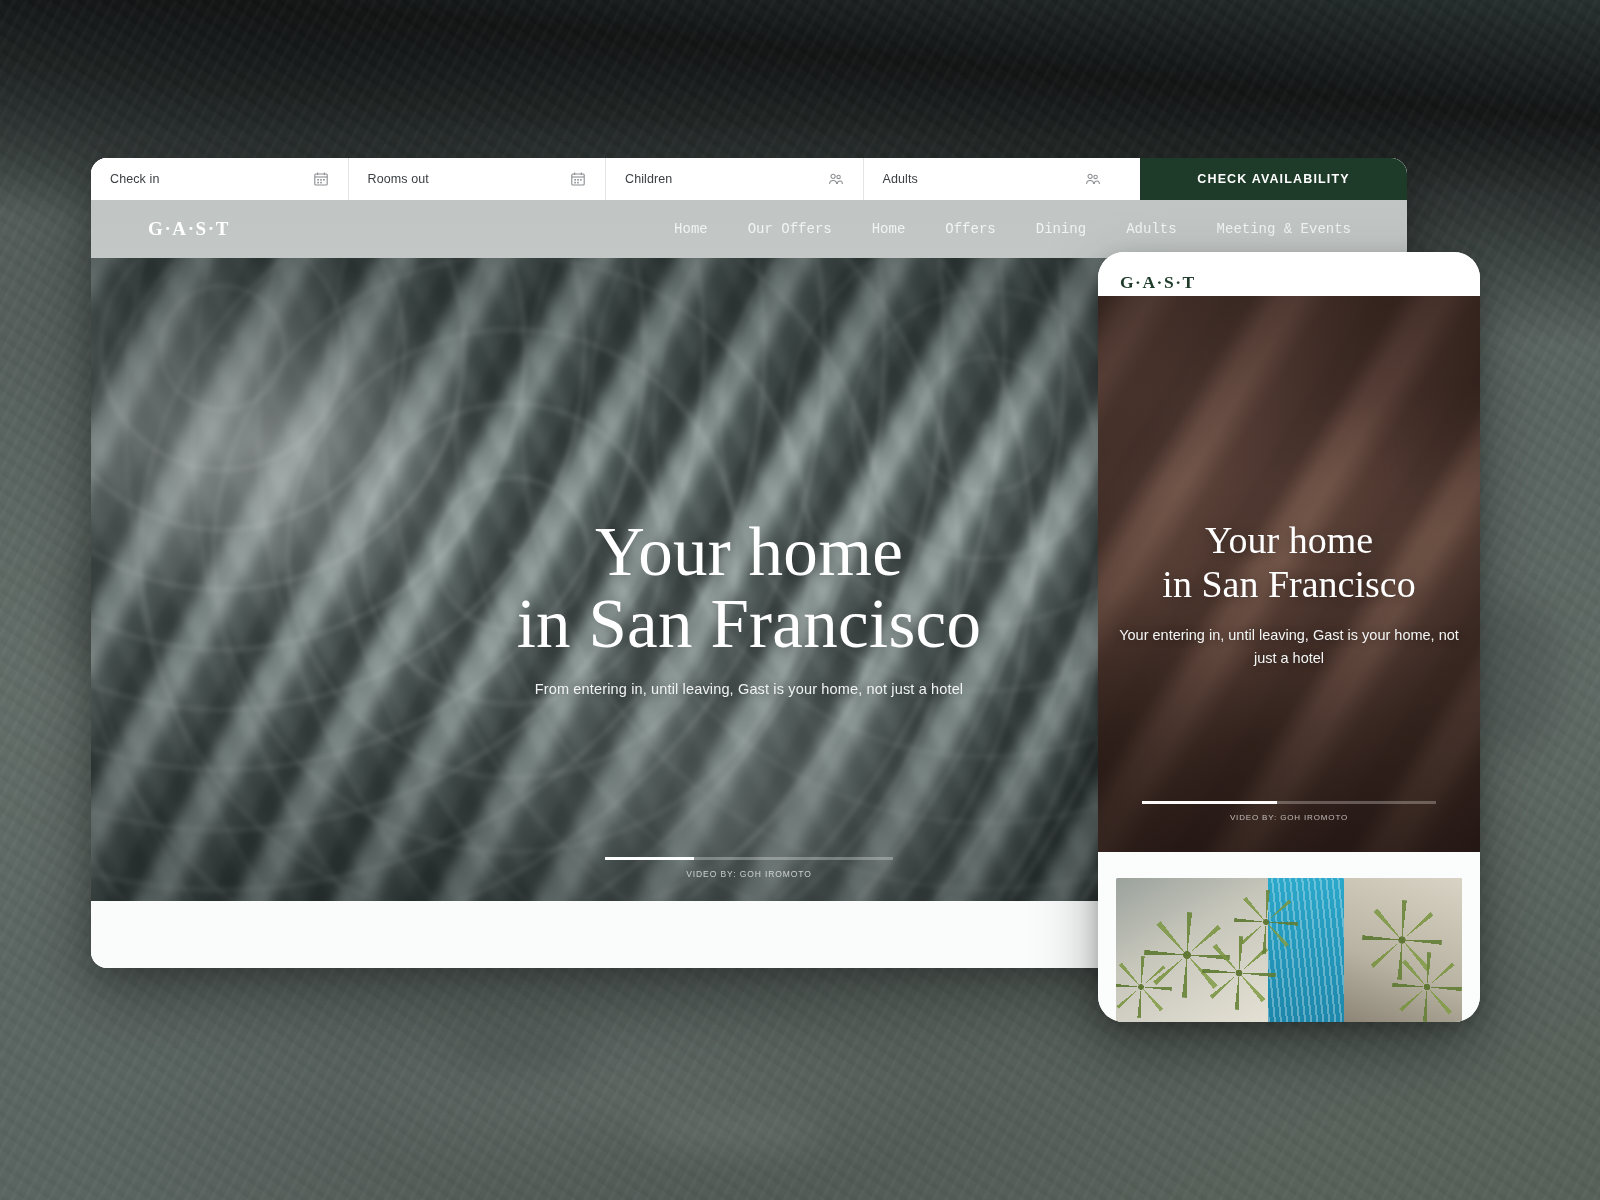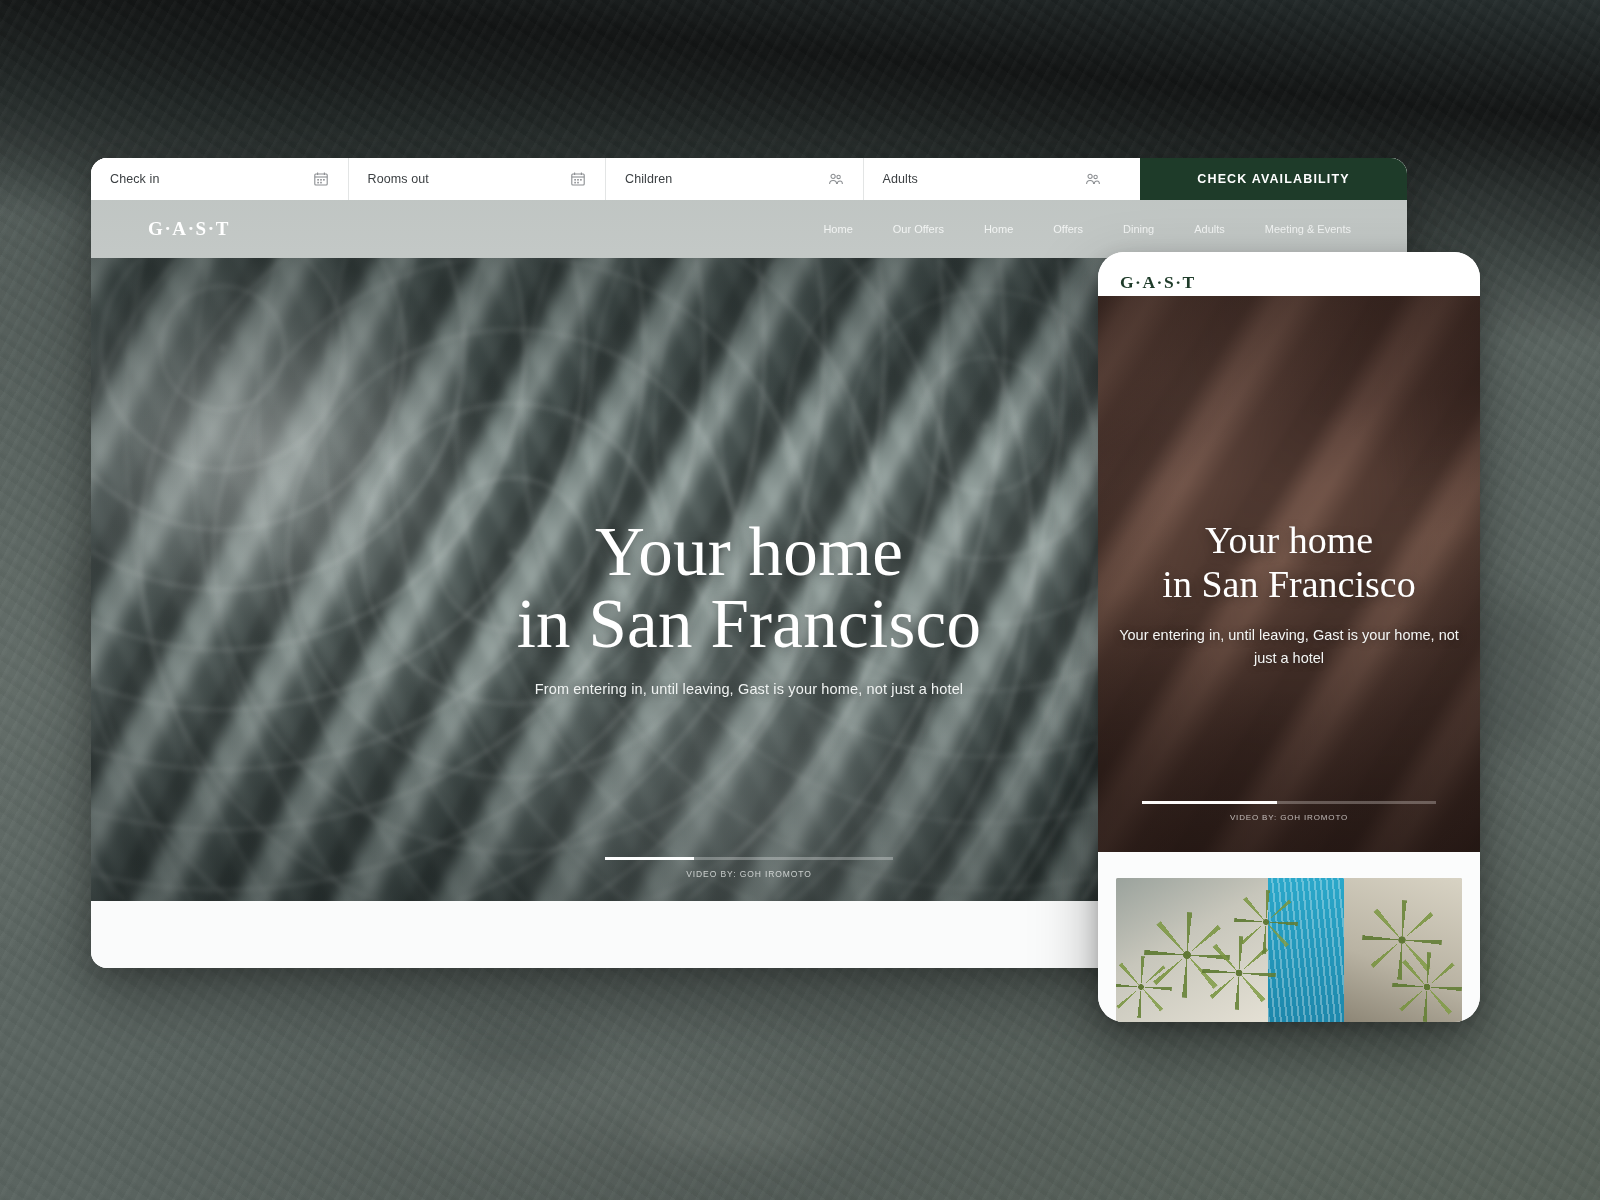--- a/index.html
+++ b/index.html
@@ -116,22 +116,22 @@
     color: #ffffff;
     letter-spacing: 1.6px;
   }
   .d-menu {
     margin-left: auto;
     display: flex;
     gap: 0;
     align-items: center;
   }
   .d-menu a {
-    font-family: Liberation Sans, sans-serif;
-    font-size: 11px;
+    font-family: Liberation Mono, monospace;
+    font-size: 14px;
     color: #f2f4f3;
     text-decoration: none;
     padding: 0 20px;
     white-space: nowrap;
   }
   .d-menu a:last-child { padding-right: 0; }
 
   
   .d-hero {
     position: relative;

